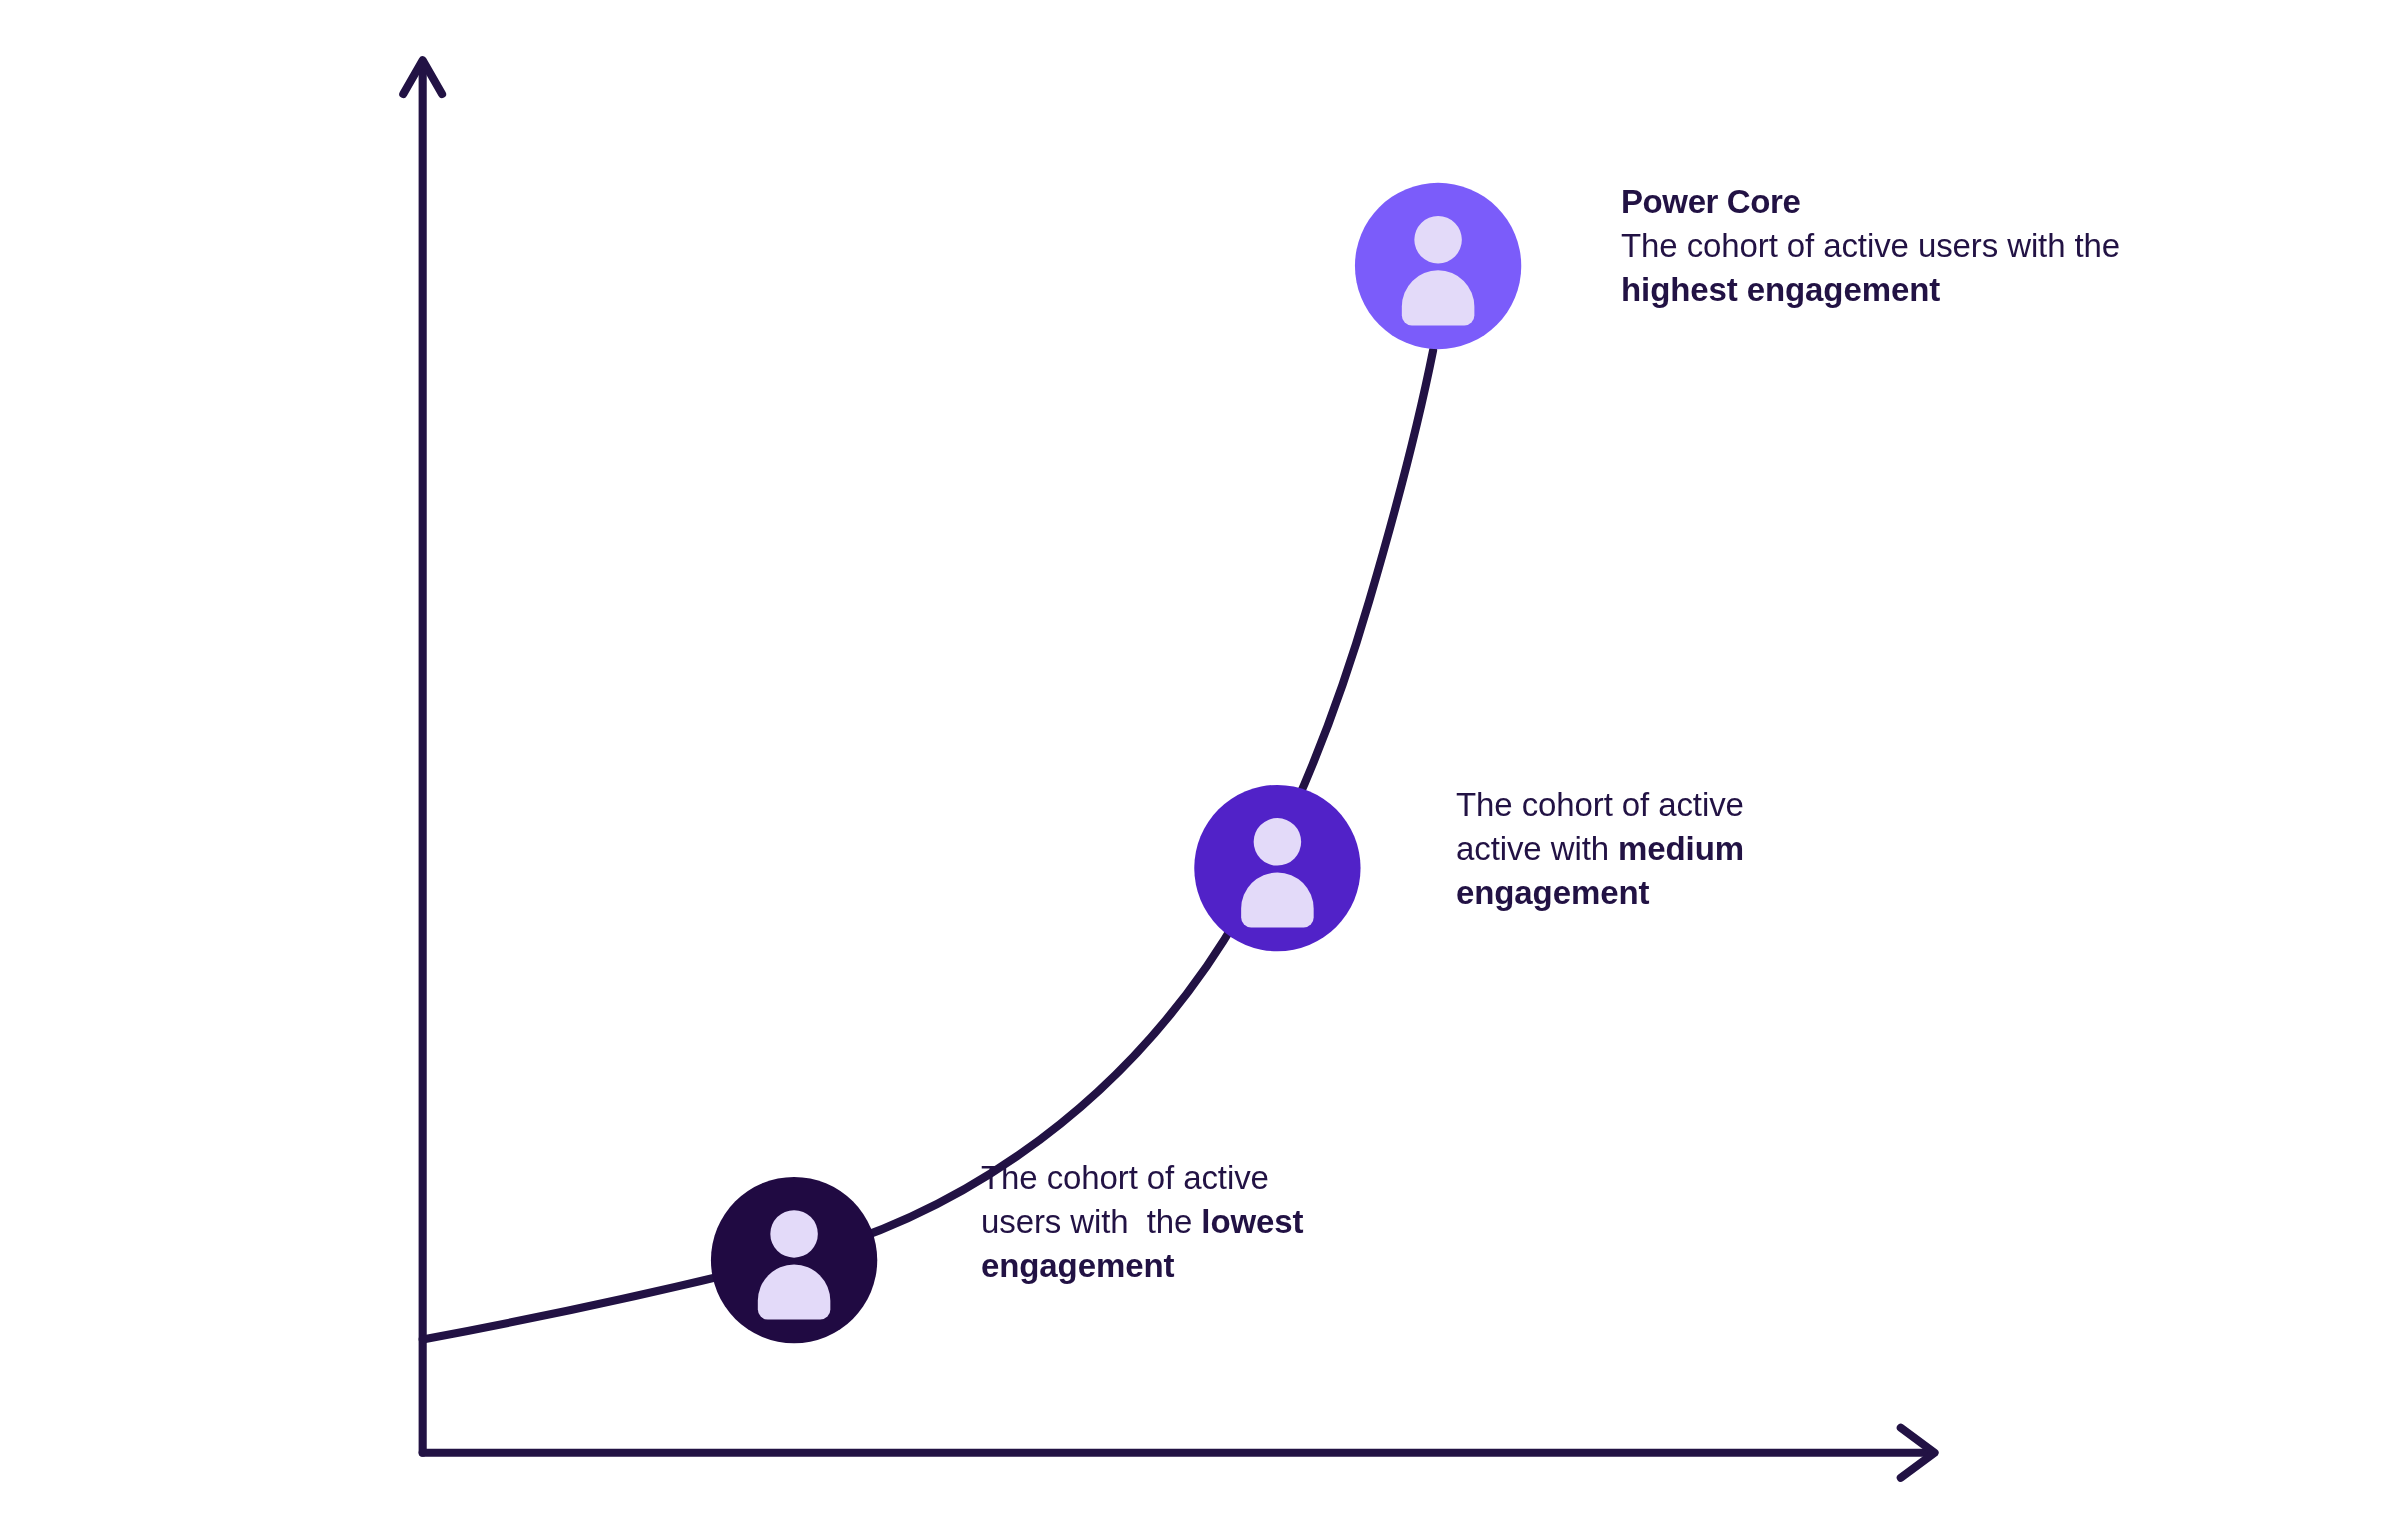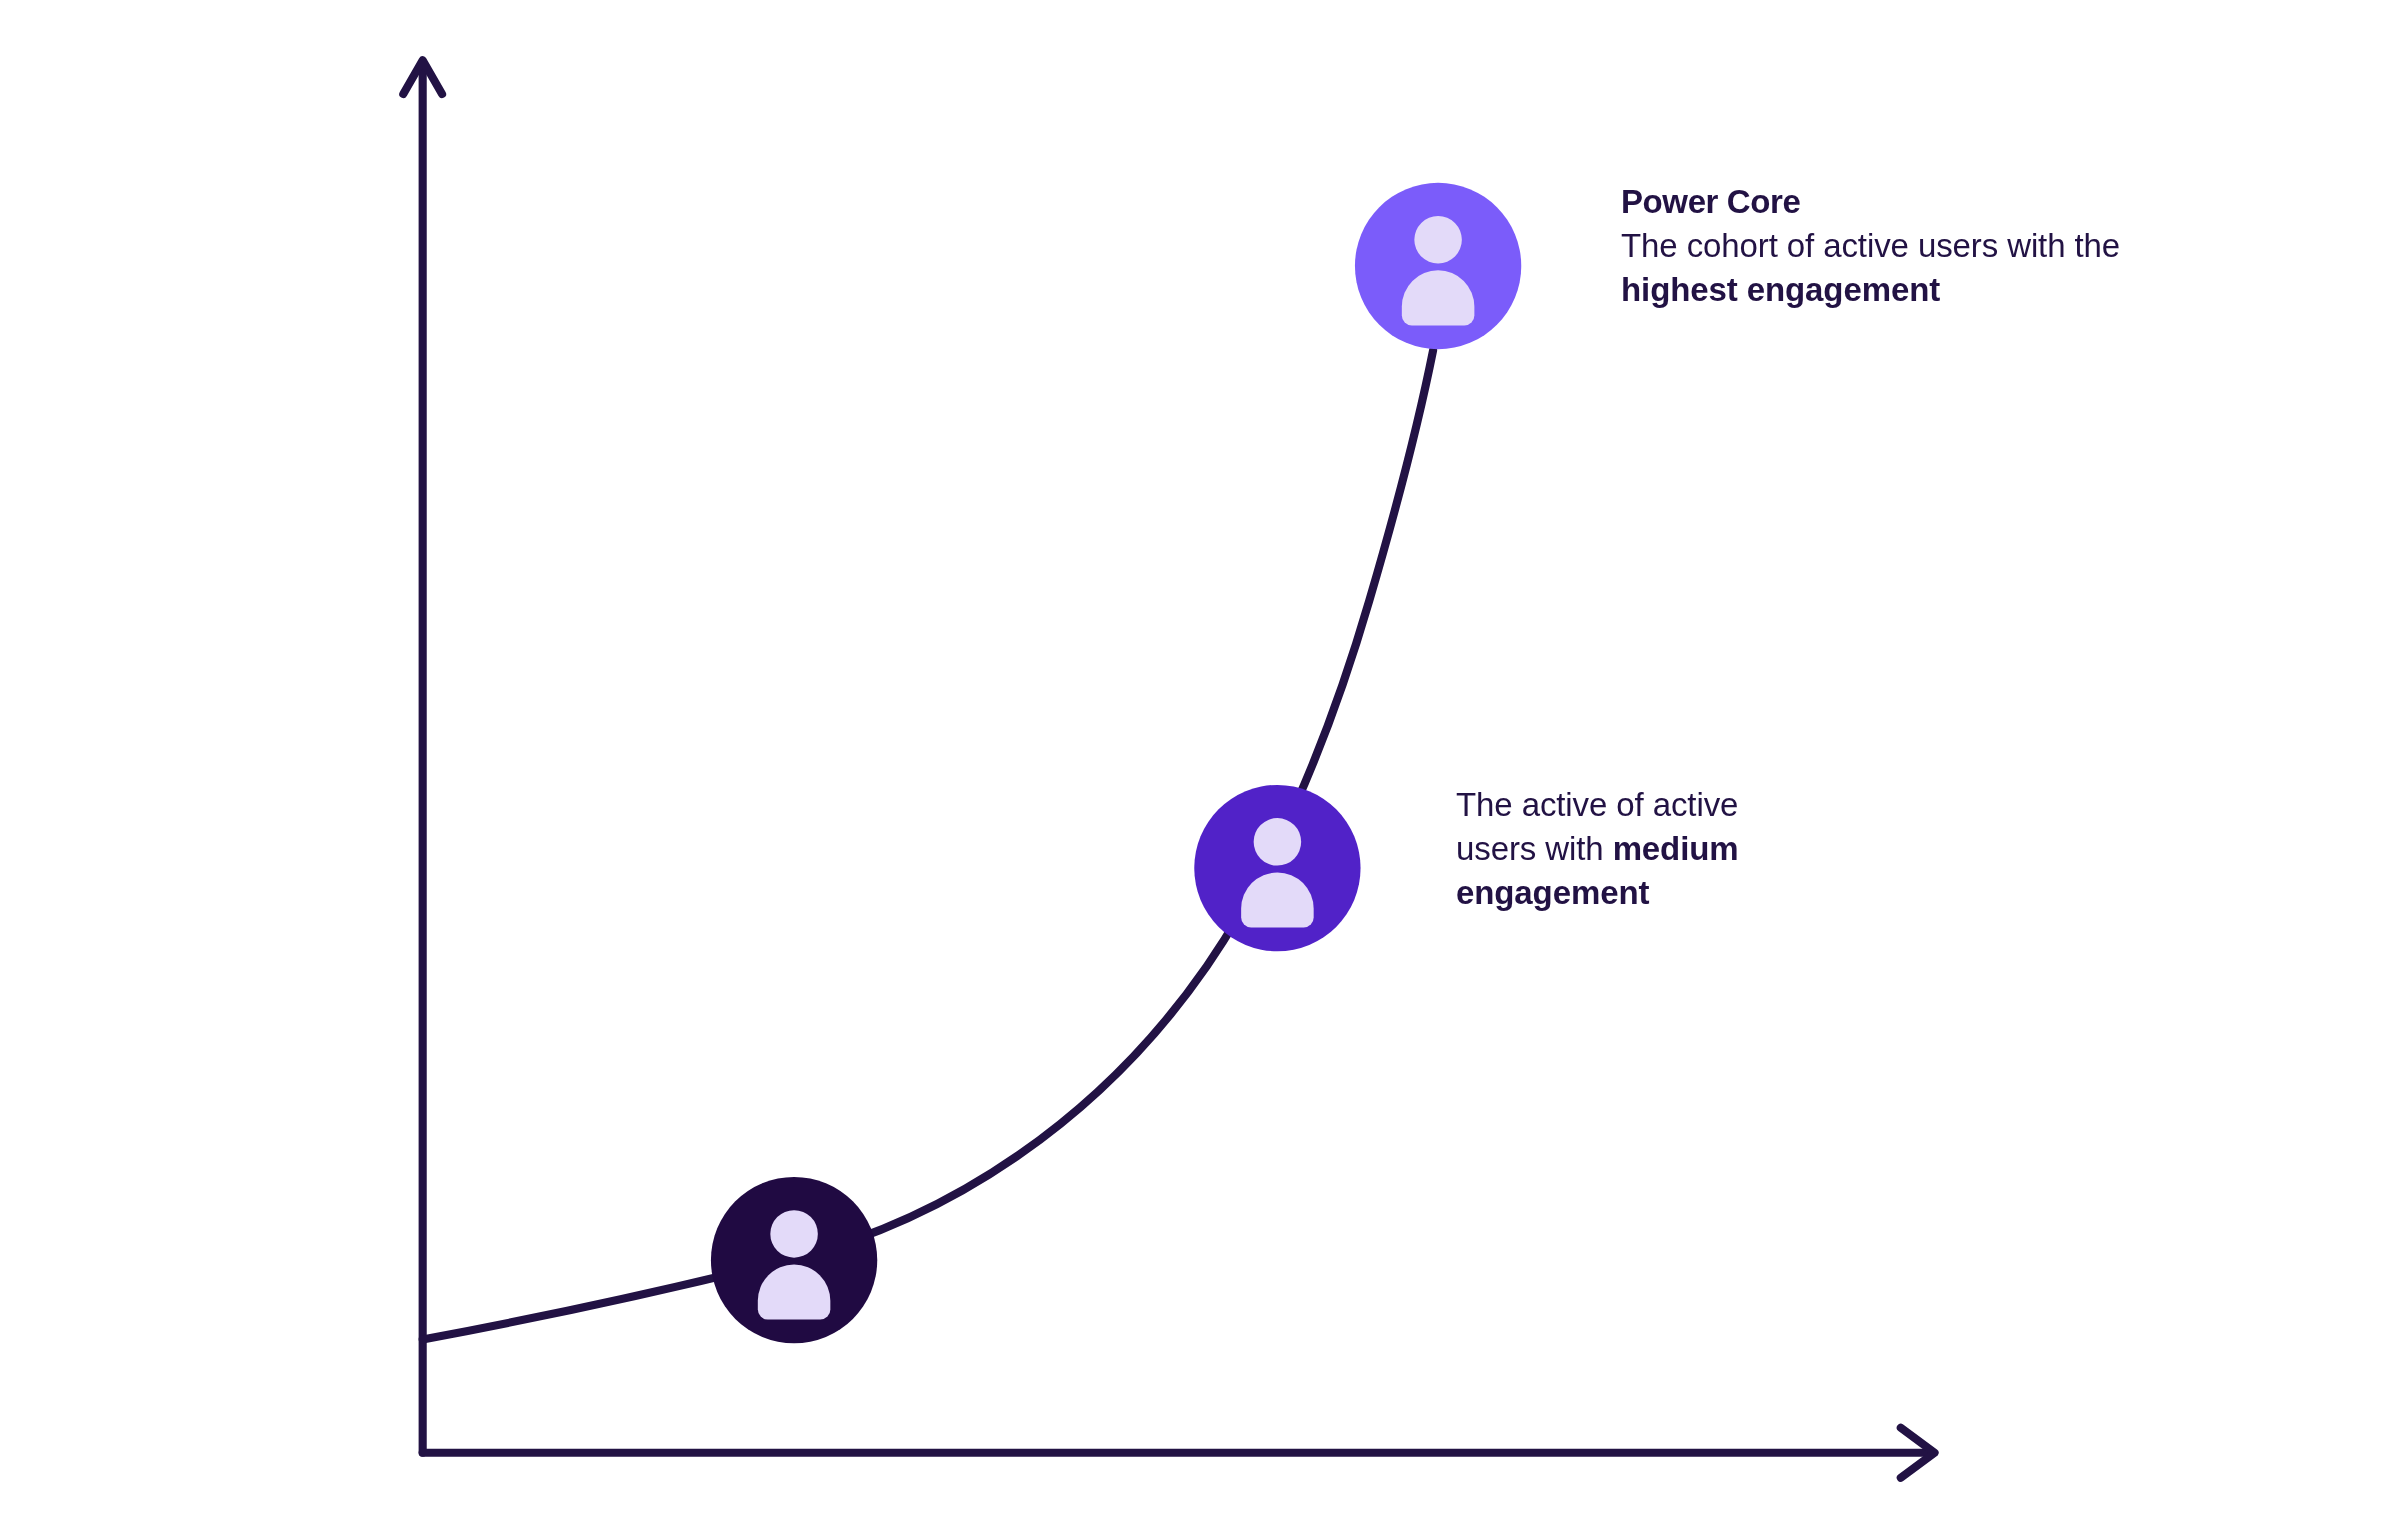--- a/index.html
+++ b/index.html
@@ -118,20 +118,21 @@
       </g>
     </g>
   </svg>
 
   <div class="callout" id="callout-power" style="left:1621px; top:180px; width:563px;">
     <span class="title">Power Core</span>
     <span class="body"><span>The cohort of active users with the </span><b>highest engagement</b></span>
   </div>
 
   <div class="callout" id="callout-core" style="left:1456px; top:783px; width:363px;">
-    <span class="body"><span>The active of active users with </span><b>medium engagement</b></span>
+    <span class="body"><span>The cohort of active active with </span><b>medium engagement</b></span>
   </div>
 
   <div class="callout" id="callout-casual" style="left:981px; top:1156px; width:375px;">
+    <span class="body"><span>The cohort of active users with  the </span><b>lowest engagement</b></span>
   </div>
 
 </div>
 
 
 </body></html>

